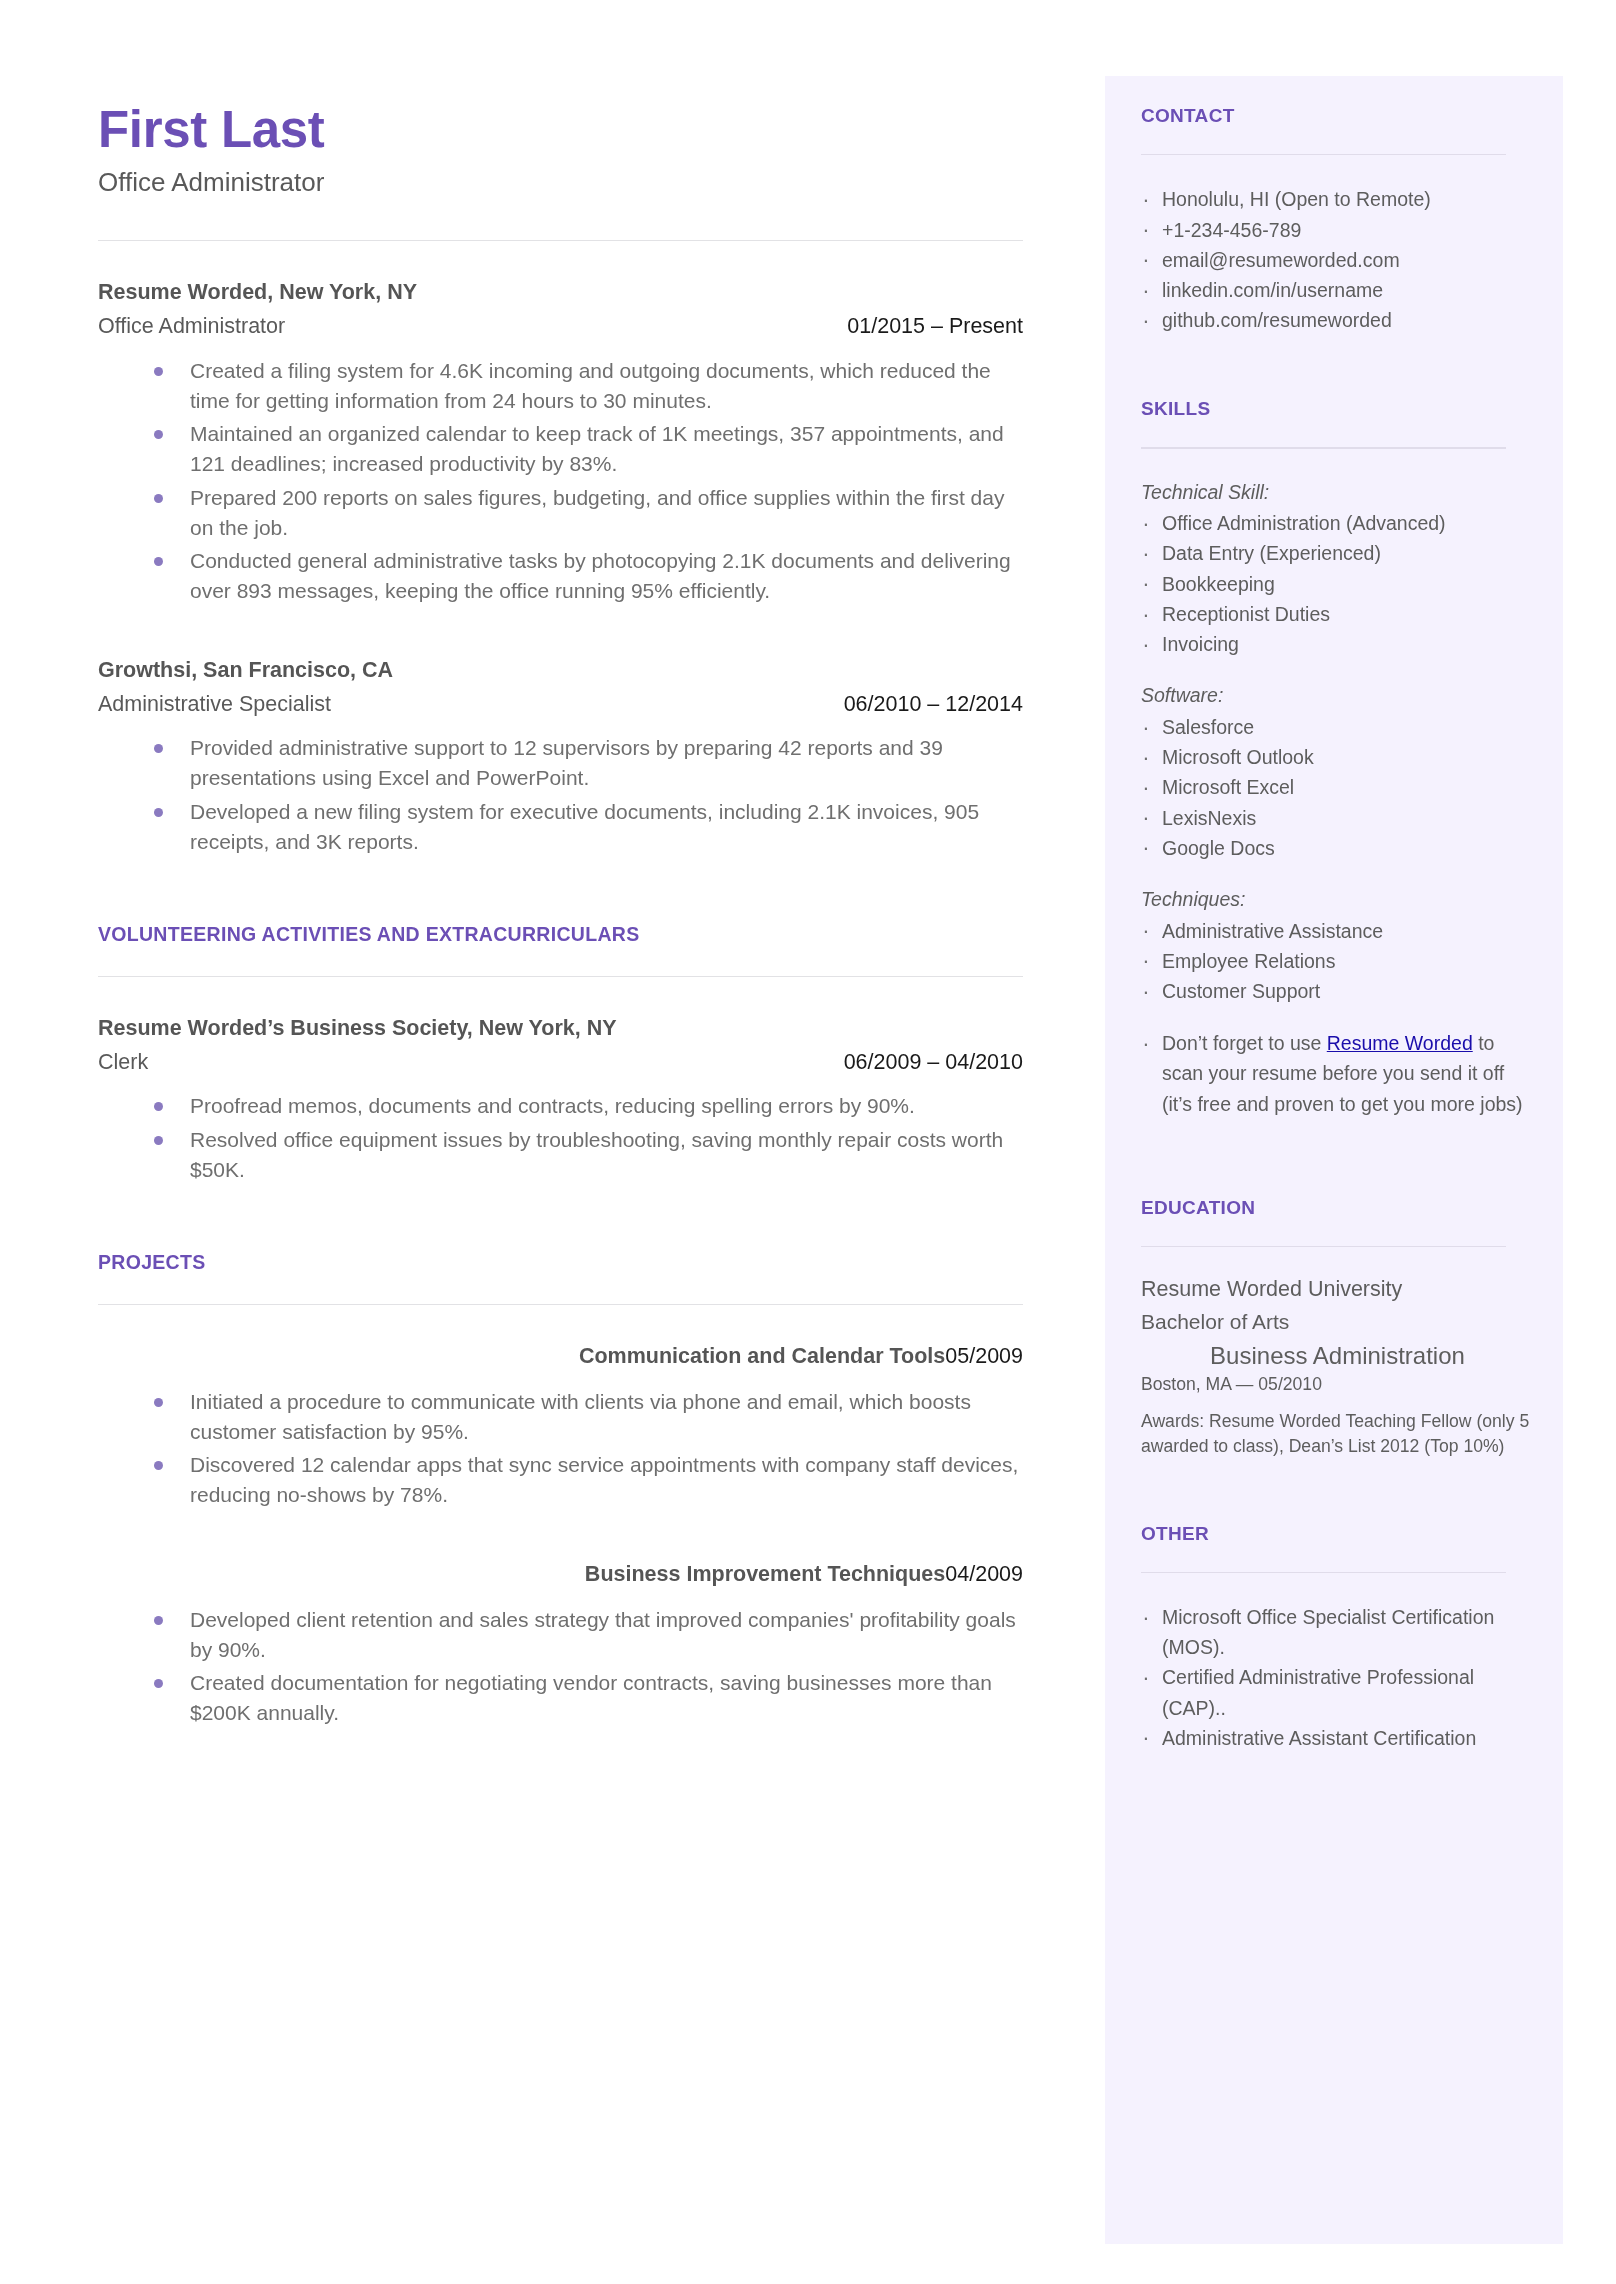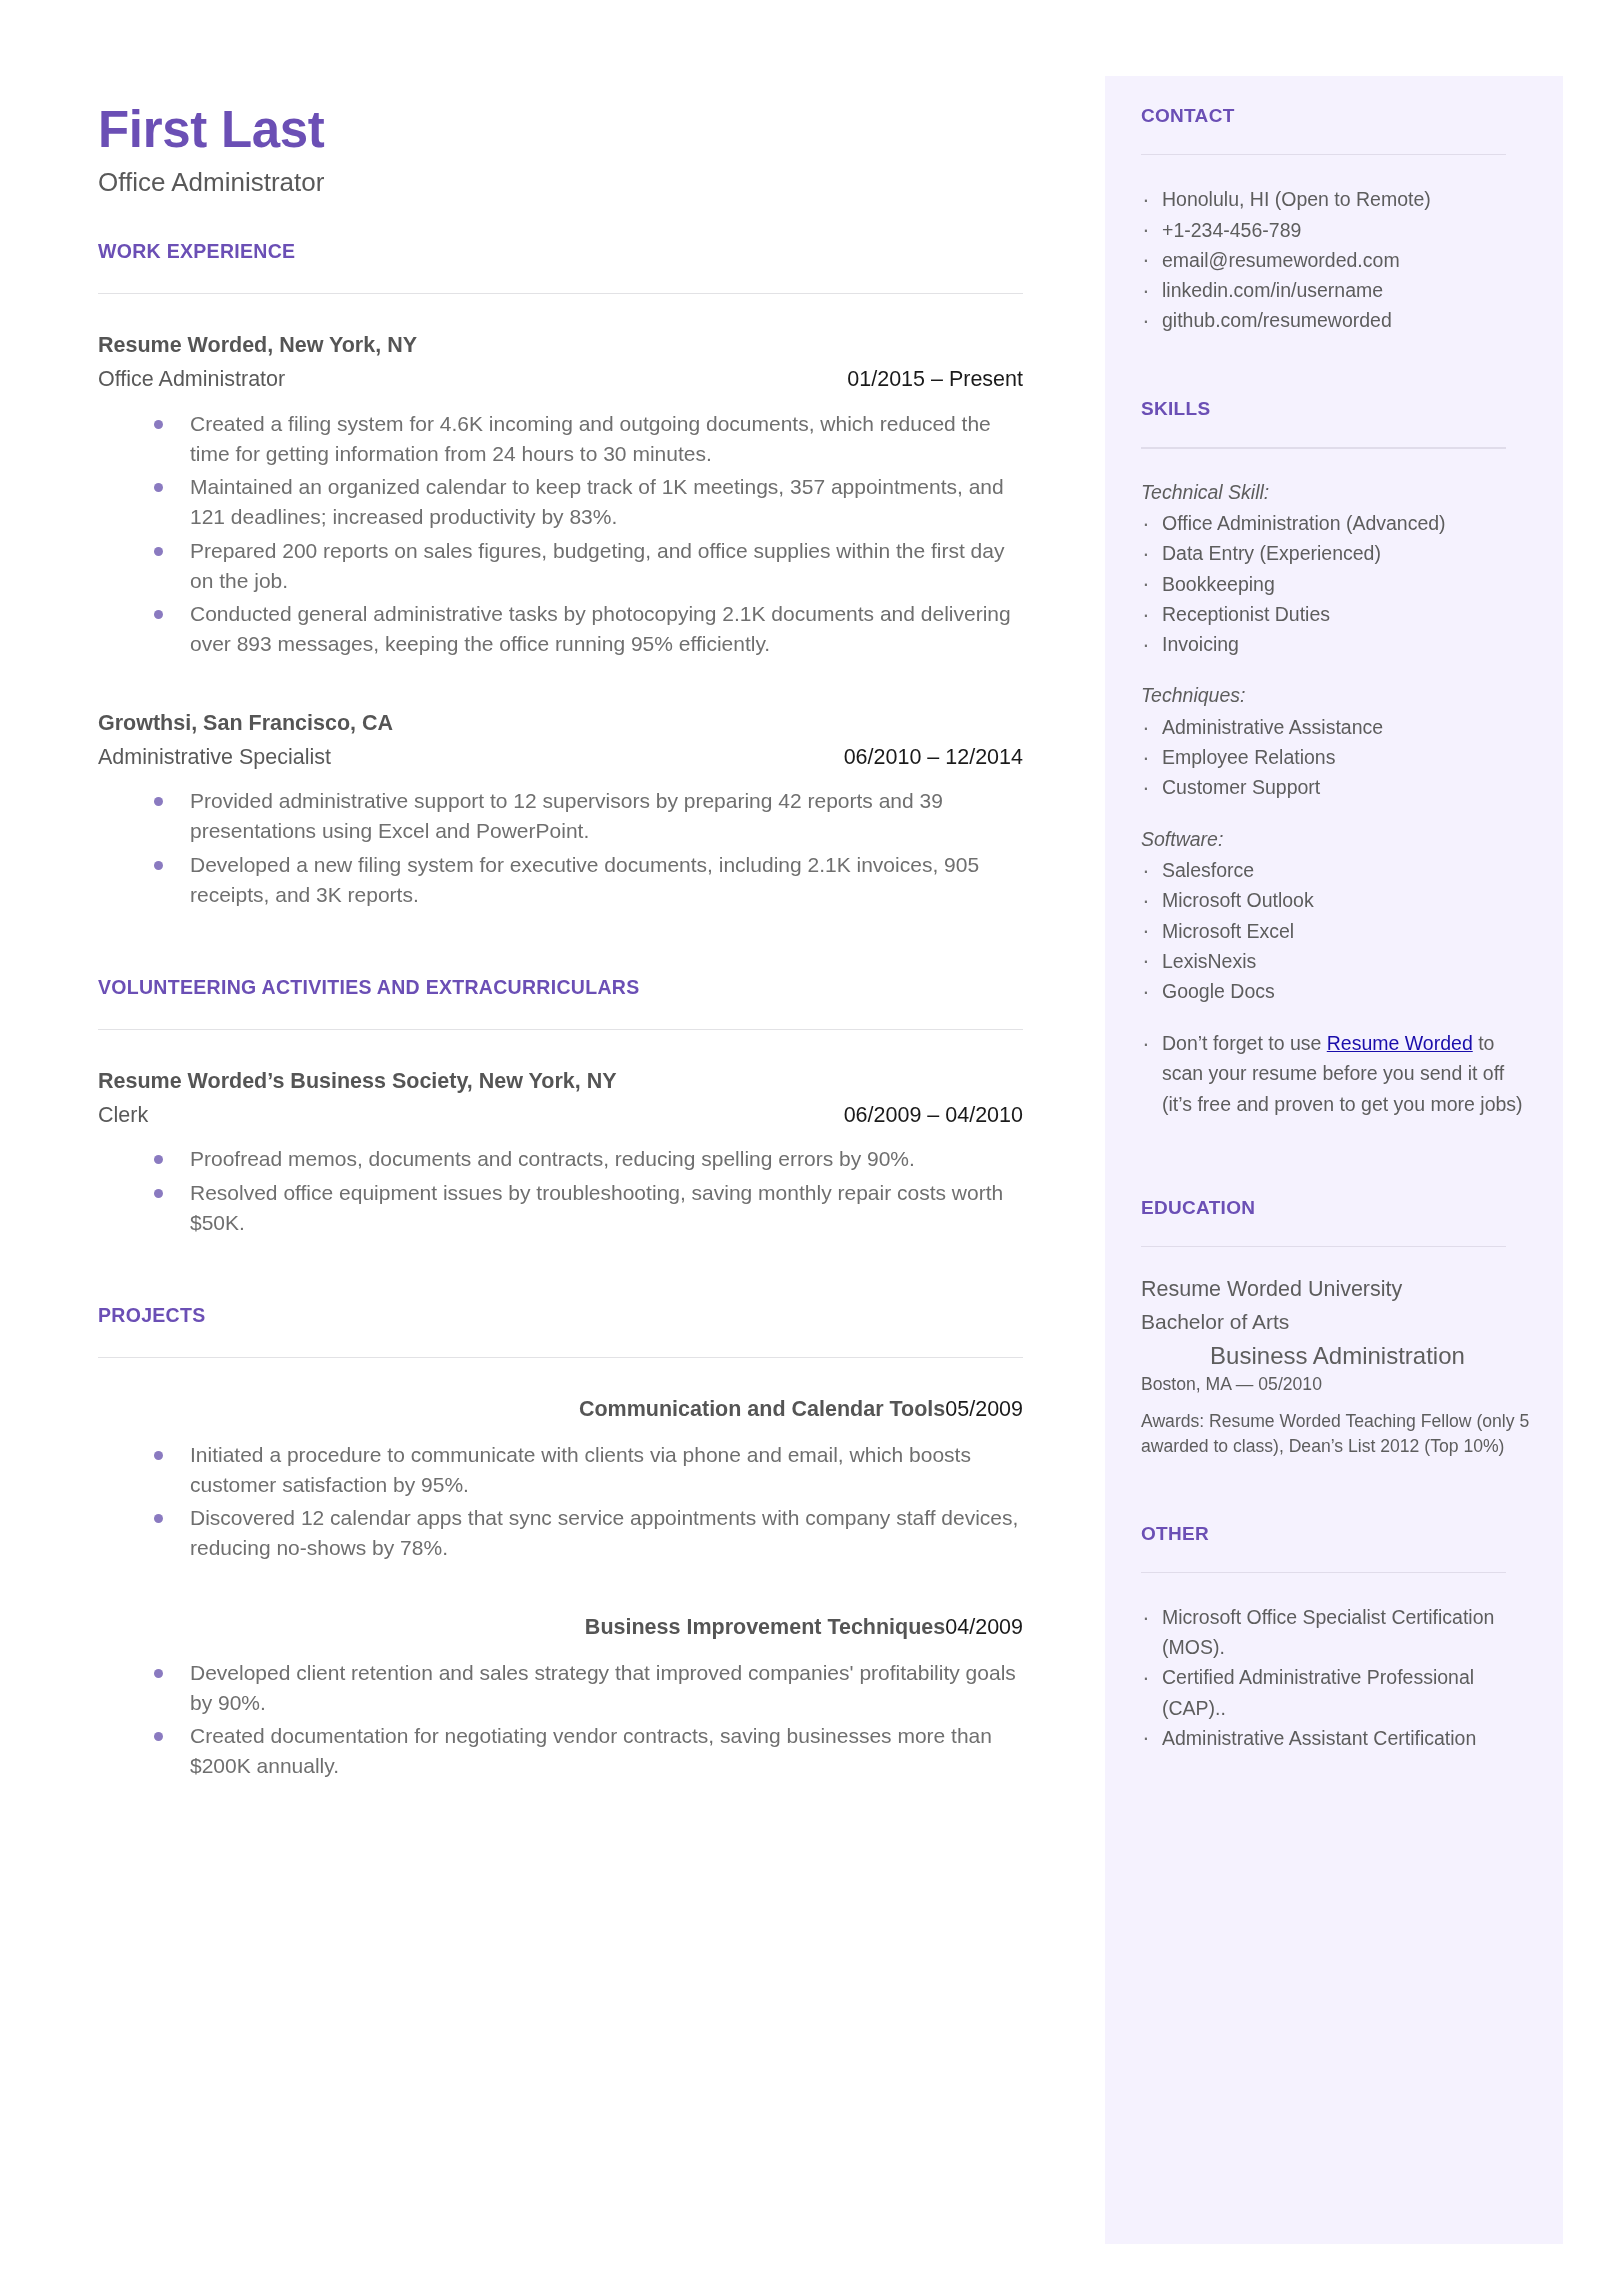--- a/index.html
+++ b/index.html
@@ -318,36 +318,36 @@
           <ul class="side-list">
             <li> Office Administration (Advanced)</li>
             <li>Data Entry (Experienced)</li>
             <li>Bookkeeping</li>
             <li>Receptionist Duties</li>
             <li>Invoicing</li>
           </ul>
         </div>
 
         <div class="skill-group">
-          <div class="skill-group-label">Techniques:</div>
-          <ul class="side-list">
-            <li> Administrative Assistance</li>
-            <li>Employee Relations</li>
-            <li>Customer Support</li>
-          </ul>
-        </div>
-
-        <div class="skill-group">
           <div class="skill-group-label">Software:</div>
           <ul class="side-list">
             <li> Salesforce</li>
             <li>Microsoft Outlook</li>
             <li>Microsoft Excel</li>
             <li>LexisNexis</li>
             <li>Google Docs</li>
+          </ul>
+        </div>
+
+        <div class="skill-group">
+          <div class="skill-group-label">Techniques:</div>
+          <ul class="side-list">
+            <li> Administrative Assistance</li>
+            <li>Employee Relations</li>
+            <li>Customer Support</li>
           </ul>
         </div>
 
         <p class="promo"><span> Don’t forget to use </span><span class="link">Resume Worded</span><span> to scan your resume before you send it off (it’s free and proven to get you more jobs)</span></p>
       </section>
 
       <div class="spacer-md"></div>
 
       <section class="side-block">
         <h2 class="side-head">EDUCATION</h2>
@@ -373,21 +373,20 @@
 
     </div>
   </aside>
 
   <main class="main-col">
 
     <h1 class="name">First Last</h1>
     <div class="job-title">Office Administrator</div>
 
     <section class="section-block">
-      <h2 class="section-head">WORK EXPERIENCE</h2>
       <div class="divider"></div>
 
       <div class="entry">
         <div class="entry-org">Resume Worded, New York, NY</div>
         <div class="entry-row">
           <div class="entry-role">Office Administrator</div>
           <div class="entry-date">01/2015 – Present</div>
         </div>
         <ul class="bullets">
           <li>Created a filing system for 4.6K incoming and outgoing documents, which reduced the time for getting information from 24 hours to 30 minutes.</li>

